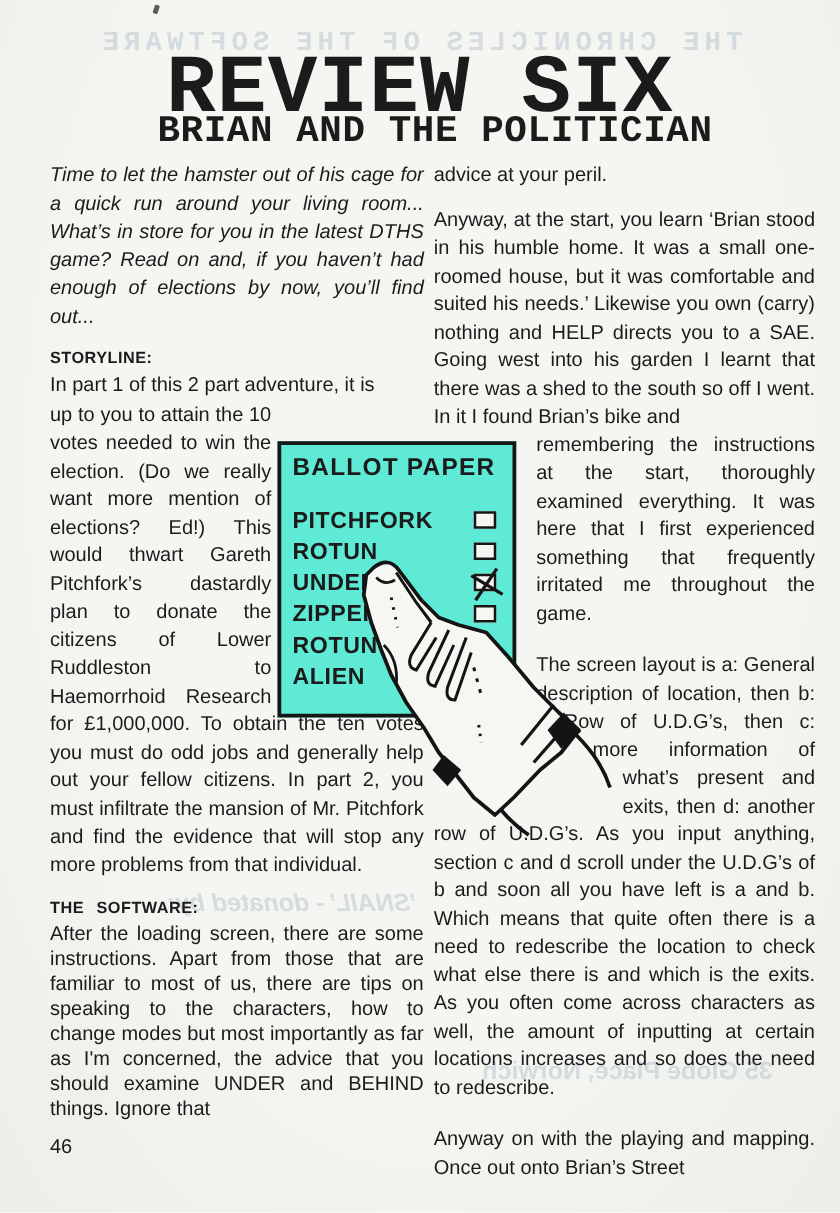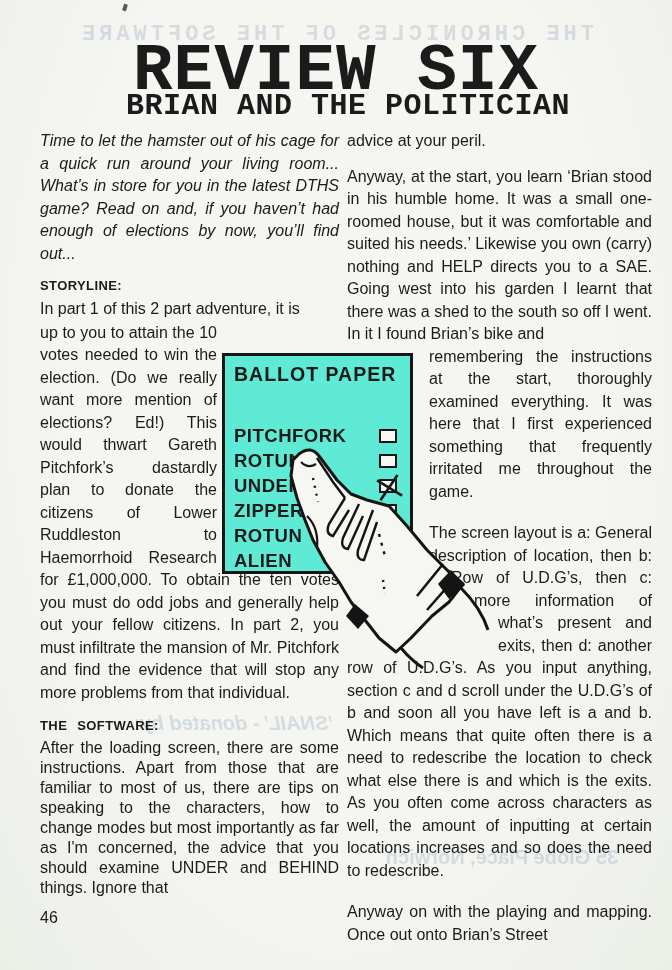--- a/index.html
+++ b/index.html
@@ -54,21 +54,21 @@
   .adventure-head{ margin-top:14px; }
   .advent p{ line-height:20px; }
   .pageno{ margin-top:9px; font-size:17px; text-align:left !important; }
   .advice{ text-align:left !important; margin-bottom:13px; }
 
   
   .ballot{ position:absolute; left:222px; top:353px; width:191px; height:221px;
     background:#5eead4; border:3px solid #161616; z-index:2; }
   .ballot-title{ font-size:19.5px; font-weight:bold; letter-spacing:1px;
     padding:7px 0 0 9px; white-space:nowrap; }
-  .ballot-rows{ margin-top:37px; }
+  .ballot-rows{ margin-top:17px; }
   .ballot-row{ height:25px; display:flex; align-items:center;
     justify-content:space-between; padding:0 13px 0 9px; }
   .cname{ font-size:18.5px; font-weight:bold; letter-spacing:.5px; }
   .cbox{ width:18px; height:14px; border:2.5px solid #161616;
     position:relative; background:#f6f7f3; flex:none; }
   .cbox .xmark{ position:absolute; left:-6px; top:-7px; width:29px; height:27px;
     transform:rotate(-7deg); overflow:visible; }
   .hand{ position:absolute; left:255px; top:440px; width:240px; height:230px; z-index:3; }
 </style>
 </head>

